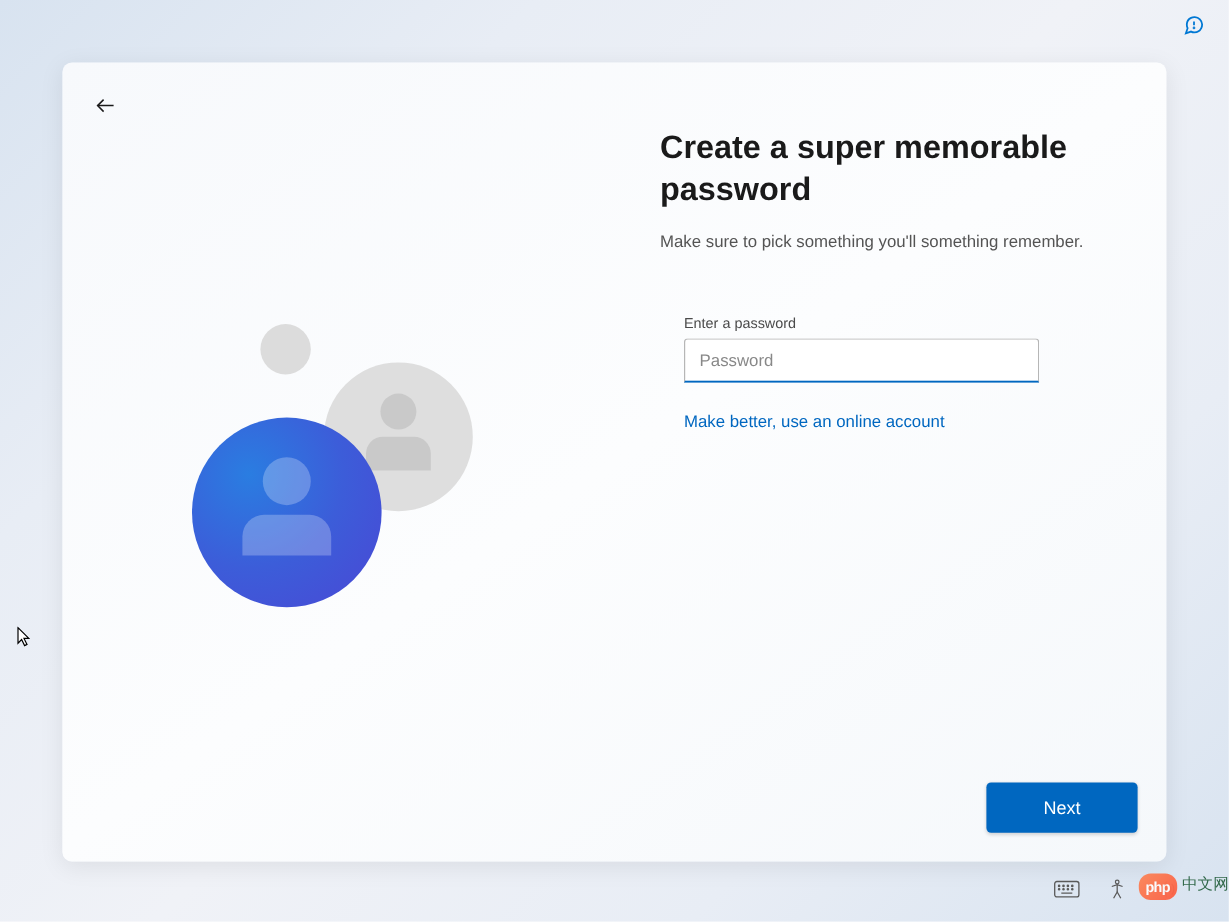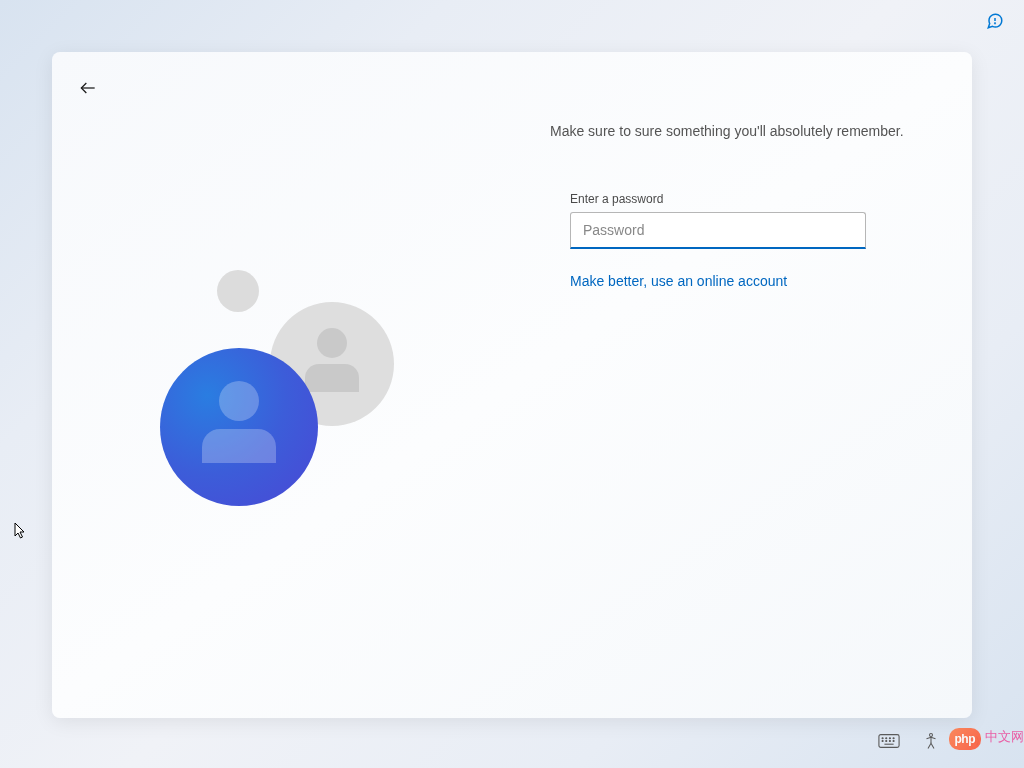--- a/index.html
+++ b/index.html
@@ -231,21 +231,21 @@
       color: white;
       font-weight: 700;
       font-size: 12px;
       padding: 4px 6px;
       border-radius: 10px;
       letter-spacing: -0.5px;
     }
 
     .cn-text {
       font-size: 13px;
-      color: #ec4899;
+      color: #14532d;
     }
 
     .cursor {
       position: absolute;
       top: 522px;
       left: 14px;
       pointer-events: none;
     }
   </style>
 </head>
@@ -274,28 +274,30 @@
       <div class="head"></div>
       <div class="body"></div>
     </div>
     <div class="avatar-blue">
       <div class="head"></div>
       <div class="body"></div>
     </div>
   </div>
 
   <div class="right-content">
-    <p class="subtitle">Make sure to sure something you'll absolutely remember.</p>
+    <h1 class="title">Create a super memorable password</h1>
+    <p class="subtitle">Make sure to pick something you'll something remember.</p>
 
     <div class="input-label">Enter a password</div>
     <input type="password" class="password-input" placeholder="Password" style="">
 
     <div class="link">Make better, use an online account</div>
   </div>
 
+  <button class="next-button">Next</button>
 
 </div>
 
 <div class="bottom-icons">
   <div class="bottom-icon">
     <svg width="22" height="16" viewBox="0 0 24 16" fill="none" stroke="currentColor" stroke-width="1.2">
       <rect x="1" y="1" width="22" height="14" rx="2"></rect>
       <circle cx="5" cy="5" r="0.6" fill="currentColor"></circle>
       <circle cx="9" cy="5" r="0.6" fill="currentColor"></circle>
       <circle cx="13" cy="5" r="0.6" fill="currentColor"></circle>

